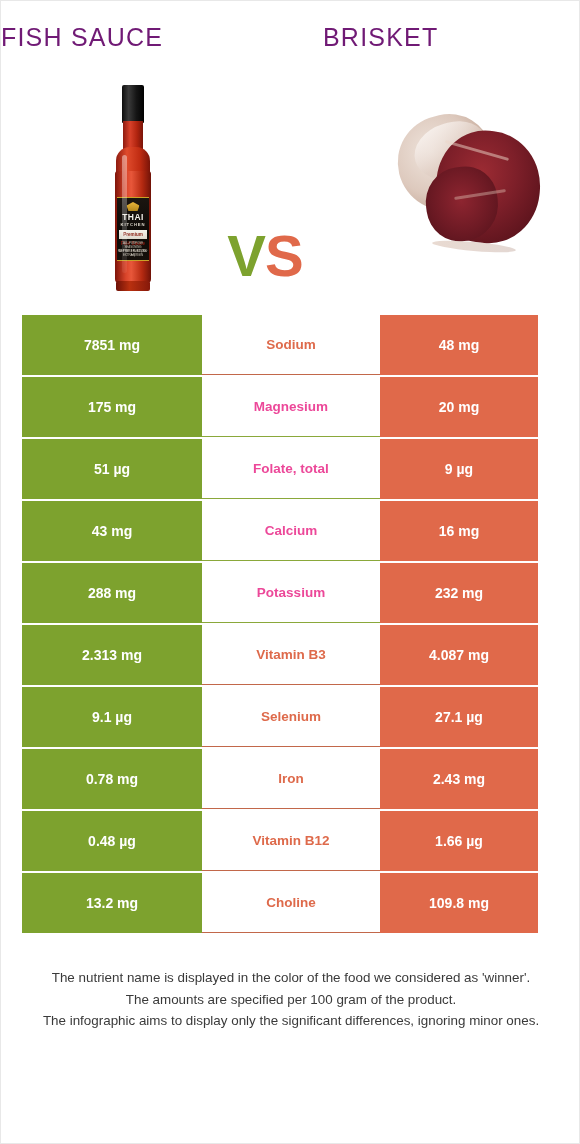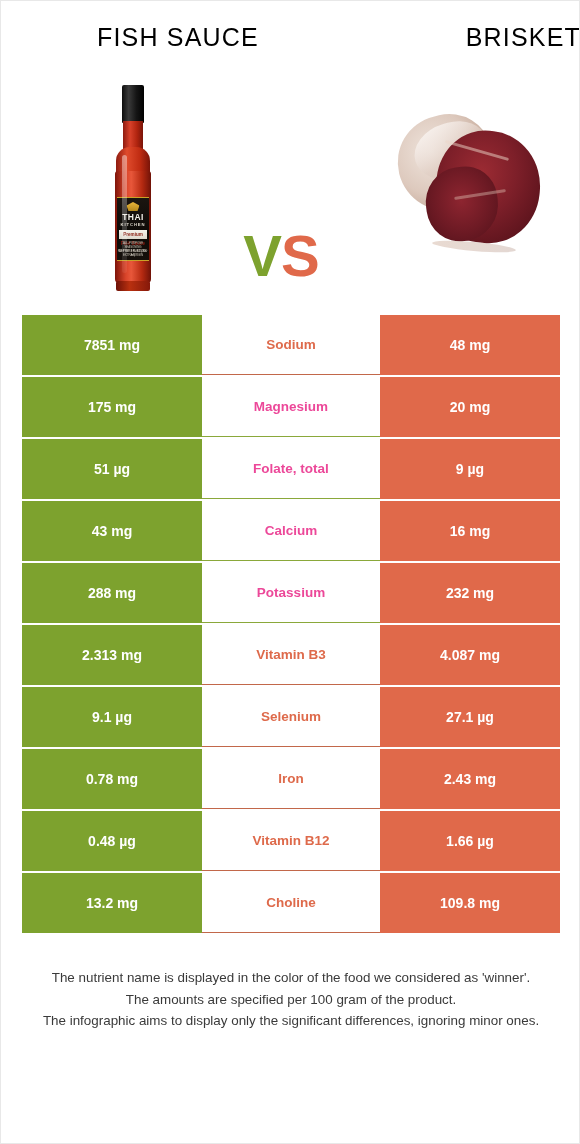--- a/index.html
+++ b/index.html
@@ -16,25 +16,25 @@
     overflow: hidden;
   }
 
   
   .header-row {
     position: absolute; top: 22px; left: 0; width: 580px; height: 44px;
     display: flex;
   }
   .header-title {
     flex: 1;
-    text-align: right;
+    text-align: left;
     font-size: 25px;
     font-weight: 300;
     letter-spacing: 1.2px;
-    color: #000000;
+    color: #701a75;
     font-family: "Liberation Sans", sans-serif;
   }
   .header-title.left { padding-right: 34px; }
   .header-title.right { padding-left: 30px; }
 
   
   .hero {
     position: absolute; top: 76px; left: 0; width: 580px; height: 228px;
   }
 
@@ -153,21 +153,21 @@
     border-radius: 2px; transform: rotate(-9deg);
   }
   .brisket .edge {
     position: absolute; left: 36px; bottom: 14px; width: 84px; height: 9px;
     background: linear-gradient(90deg, rgba(214,188,172,.55), rgba(176,142,128,.35));
     border-radius: 50%; transform: rotate(5deg);
   }
 
   
   .vs {
-    position: absolute; left: 16px; top: 145px; width: 528px;
+    position: absolute; left: 0; top: 145px; width: 528px;
     text-align: center;
     font-size: 58px; font-weight: 700;
     letter-spacing: -1px;
     font-family: "Liberation Sans", sans-serif;
   }
   .vs .v { color: #7DA22E; }
   .vs .s { color: #E0694A; }
 
   
   .table {
@@ -180,21 +180,21 @@
     margin-bottom: 2px;
   }
   .row:last-child { margin-bottom: 0; }
   .cell {
     display: flex; align-items: center; justify-content: center;
     font-size: 14px;
     font-weight: 600;
     font-family: "Liberation Sans", sans-serif;
   }
   .cell.left  { width: 180px; background: #7DA22E; color: #ffffff; }
-  .cell.right { width: 180px; background: #E0694A; color: #ffffff; }
+  .cell.right { width: 158px; background: #E0694A; color: #ffffff; }
   .cell.mid {
     width: 178px; background: #ffffff;
     font-size: 13.5px; font-weight: 700;
     border-bottom: 1px solid transparent;
   }
   .row.win-left  .cell.mid { color: #ec4899; border-bottom-color: #8aa83a; }
   .row.win-right .cell.mid { color: #DE6A4B; border-bottom-color: #c2674a; }
 
   
   .footer {

